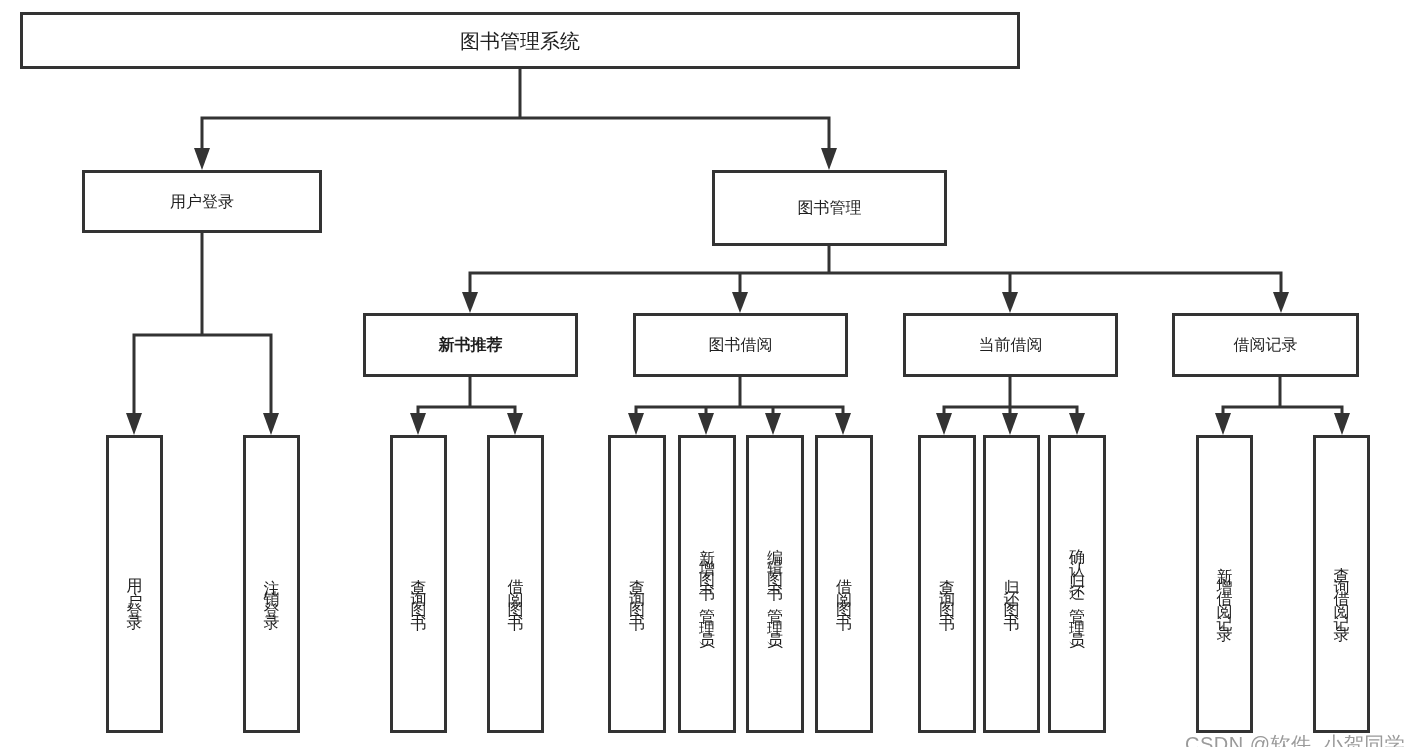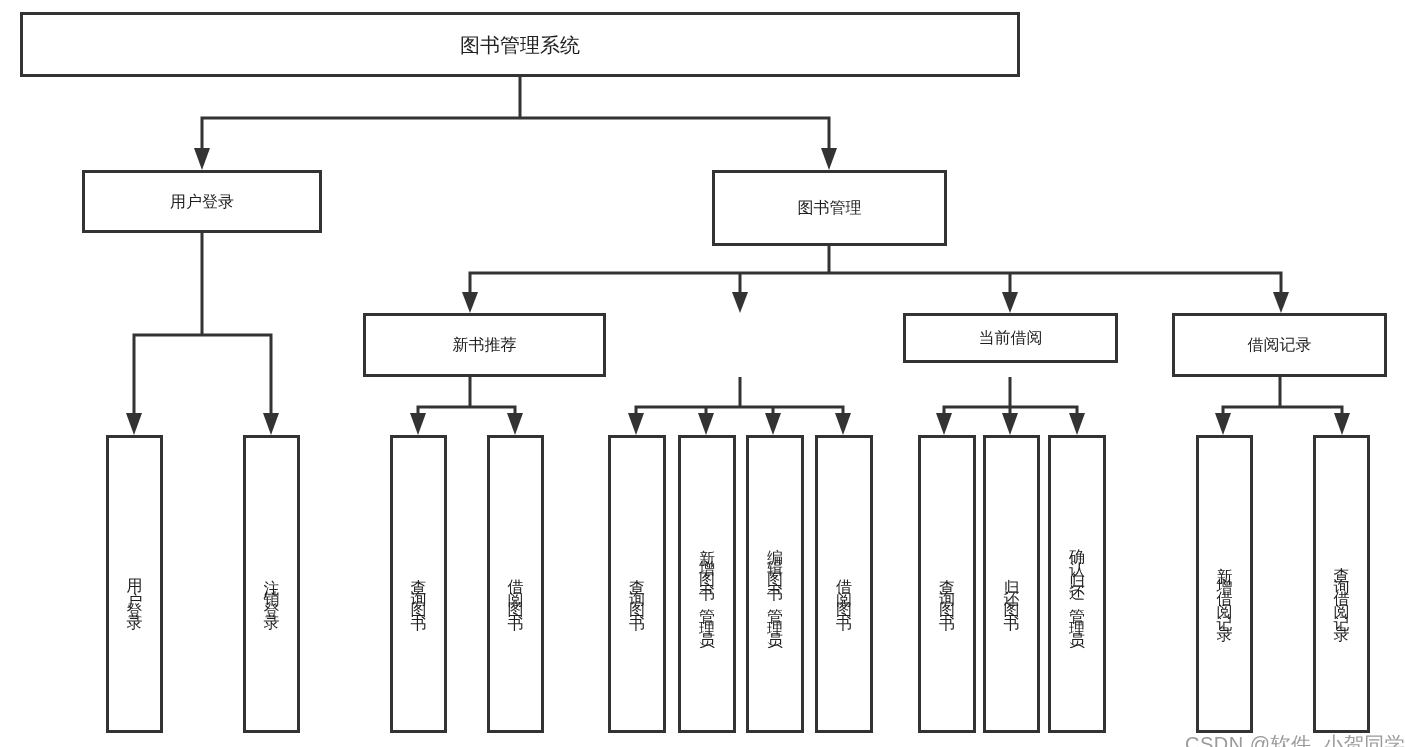--- a/index.html
+++ b/index.html
@@ -107,38 +107,41 @@
       <polygon points="765,413 781,413 773,435"></polygon>
       <polygon points="835,413 851,413 843,435"></polygon>
       <polygon points="936,413 952,413 944,435"></polygon>
       <polygon points="1002,413 1018,413 1010,435"></polygon>
       <polygon points="1069,413 1085,413 1077,435"></polygon>
       <polygon points="1215,413 1231,413 1223,435"></polygon>
       <polygon points="1334,413 1350,413 1342,435"></polygon>
     </g>
   </svg>
 
-  <div class="box root" style="left:20px; top:12px; width:1000px; height:65px;">
+  <div class="box root" style="left:20px; top:12px; width:1000px; height:57px;">
     <span>图书管理系统</span>
   </div>
 
   <div class="box" style="left:82px; top:170px; width:240px; height:63px;">
     <span>用户登录</span>
   </div>
   <div class="box" style="left:712px; top:170px; width:235px; height:76px;">
     <span>图书管理</span>
   </div>
 
-  <div class="box" style="left:363px; top:313px; width:243px; height:64px;">
+  <div class="box" style="left:363px; top:313px; width:215px; height:64px;font-weight:bold;">
     <span>新书推荐</span>
   </div>
-  <div class="box" style="left:903px; top:313px; width:215px; height:50px;">
+  <div class="box" style="left:633px; top:313px; width:215px; height:64px;">
+    <span>图书借阅</span>
+  </div>
+  <div class="box" style="left:903px; top:313px; width:215px; height:64px;">
     <span>当前借阅</span>
   </div>
-  <div class="box" style="left:1172px; top:313px; width:215px; height:64px;">
+  <div class="box" style="left:1172px; top:313px; width:187px; height:64px;">
     <span>借阅记录</span>
   </div>
 
   <div class="box leaf" style="left:106px; top:435px; width:57px; height:298px;">
     <span class="vtext">用户登录</span>
   </div>
   <div class="box leaf" style="left:243px; top:435px; width:57px; height:298px;">
     <span class="vtext">注销登录</span>
   </div>
 

